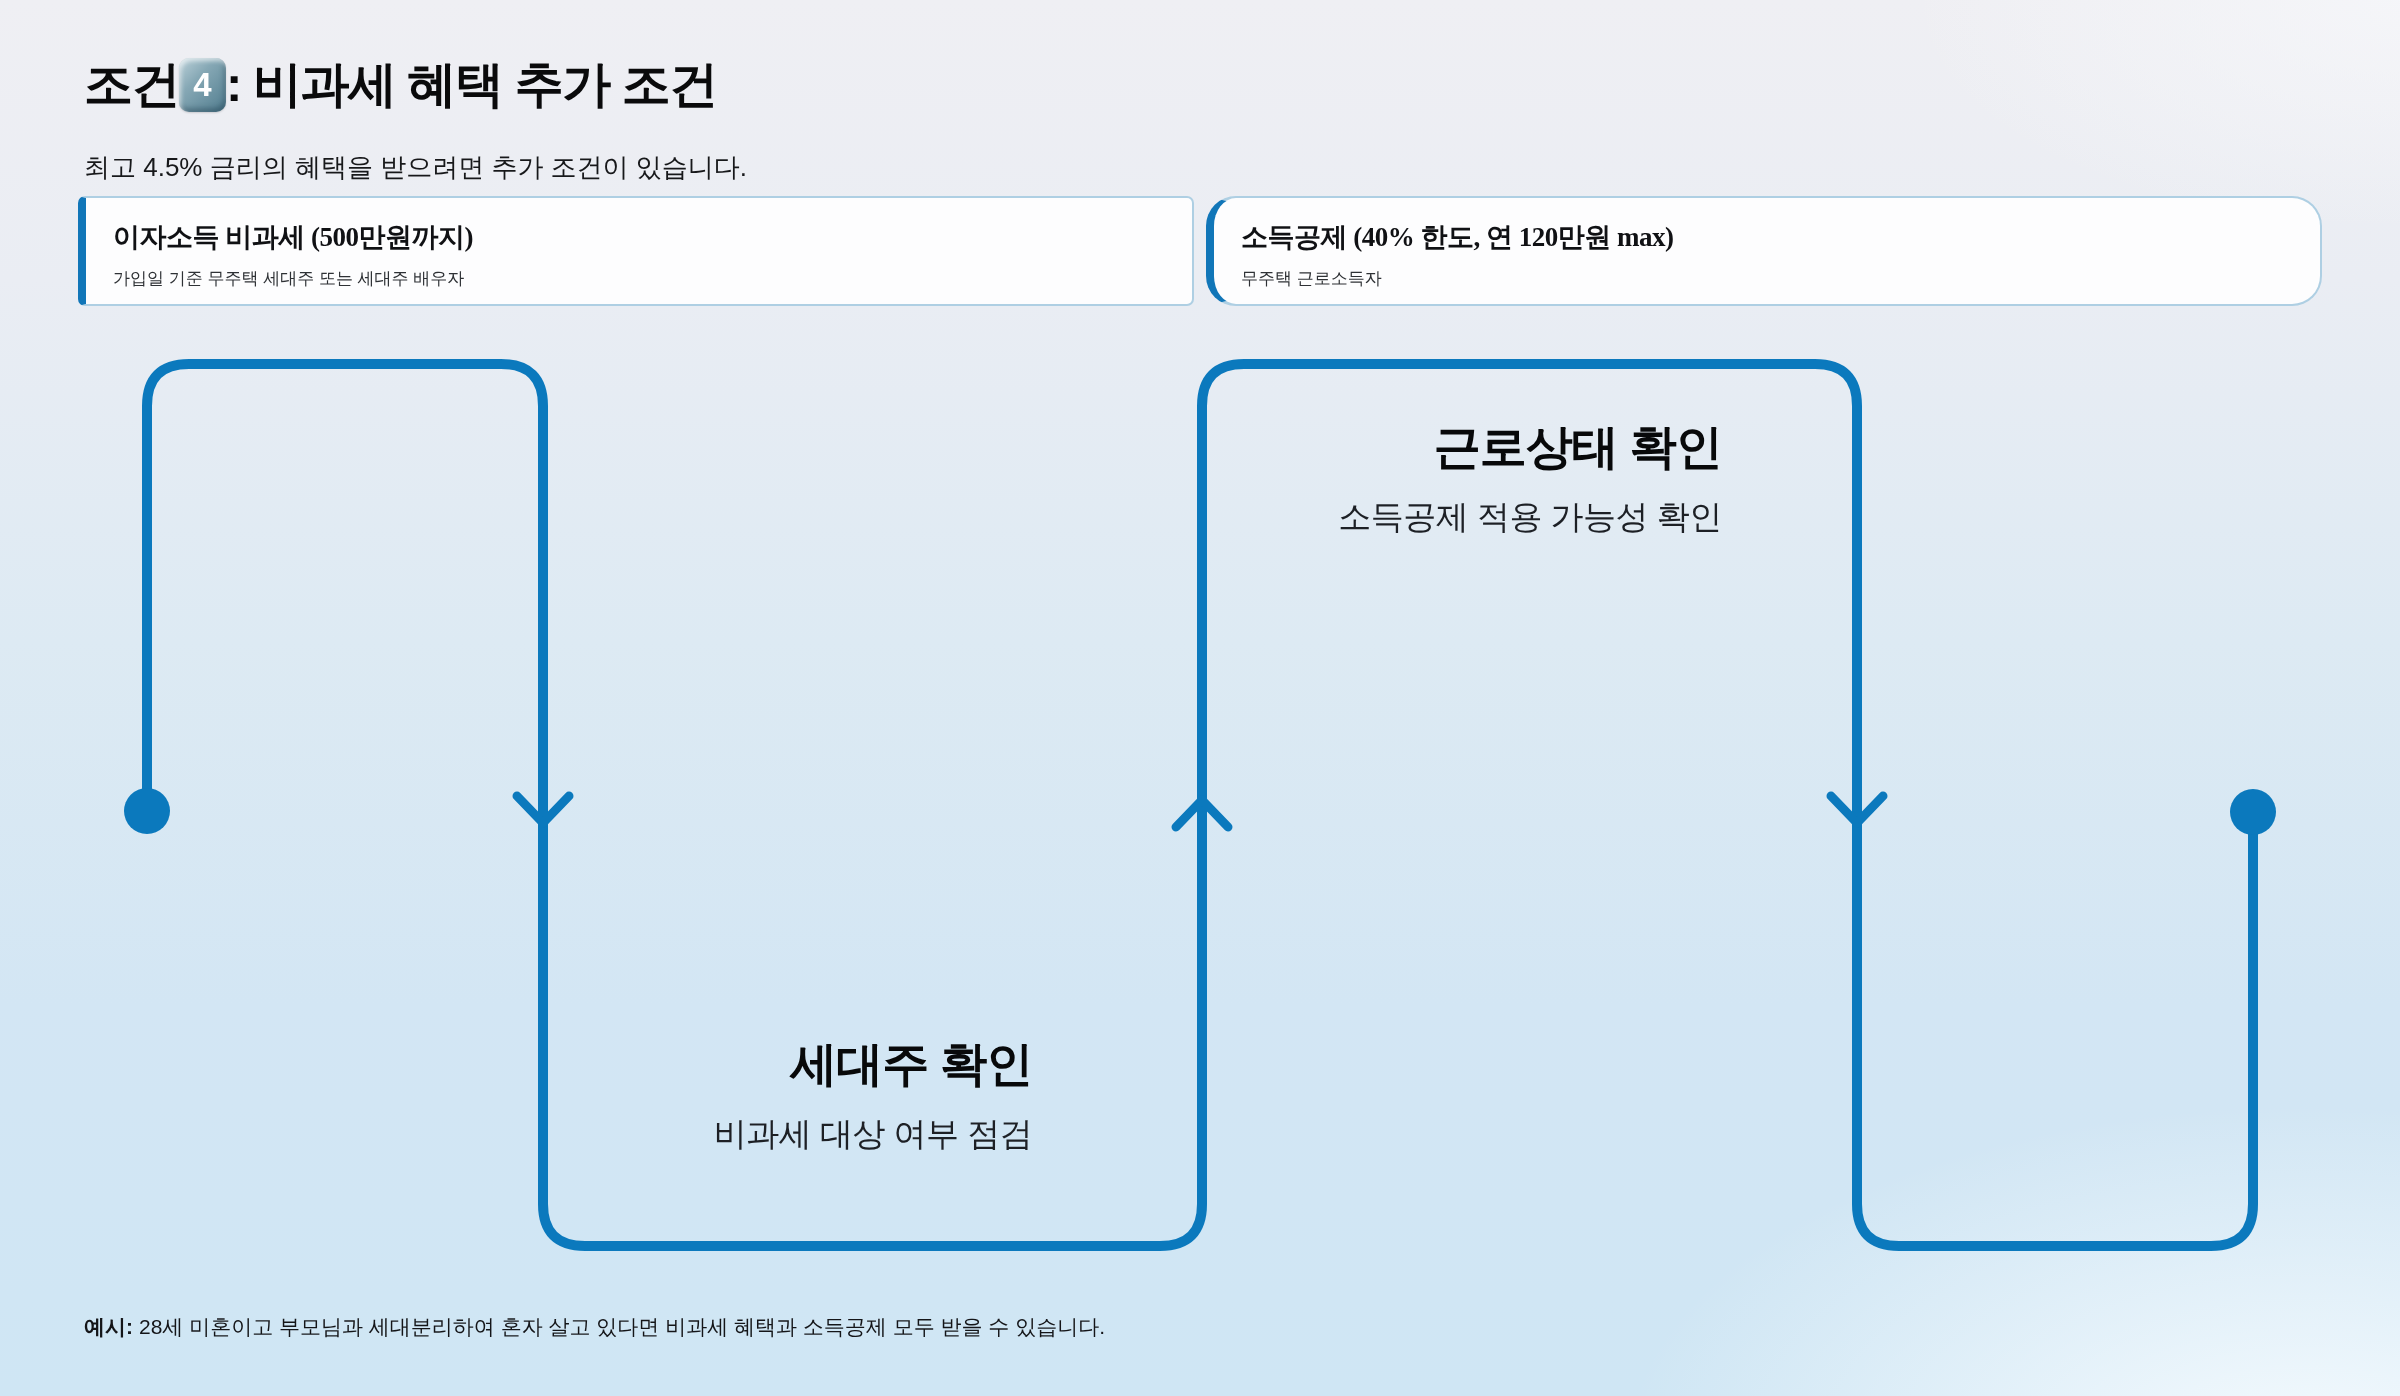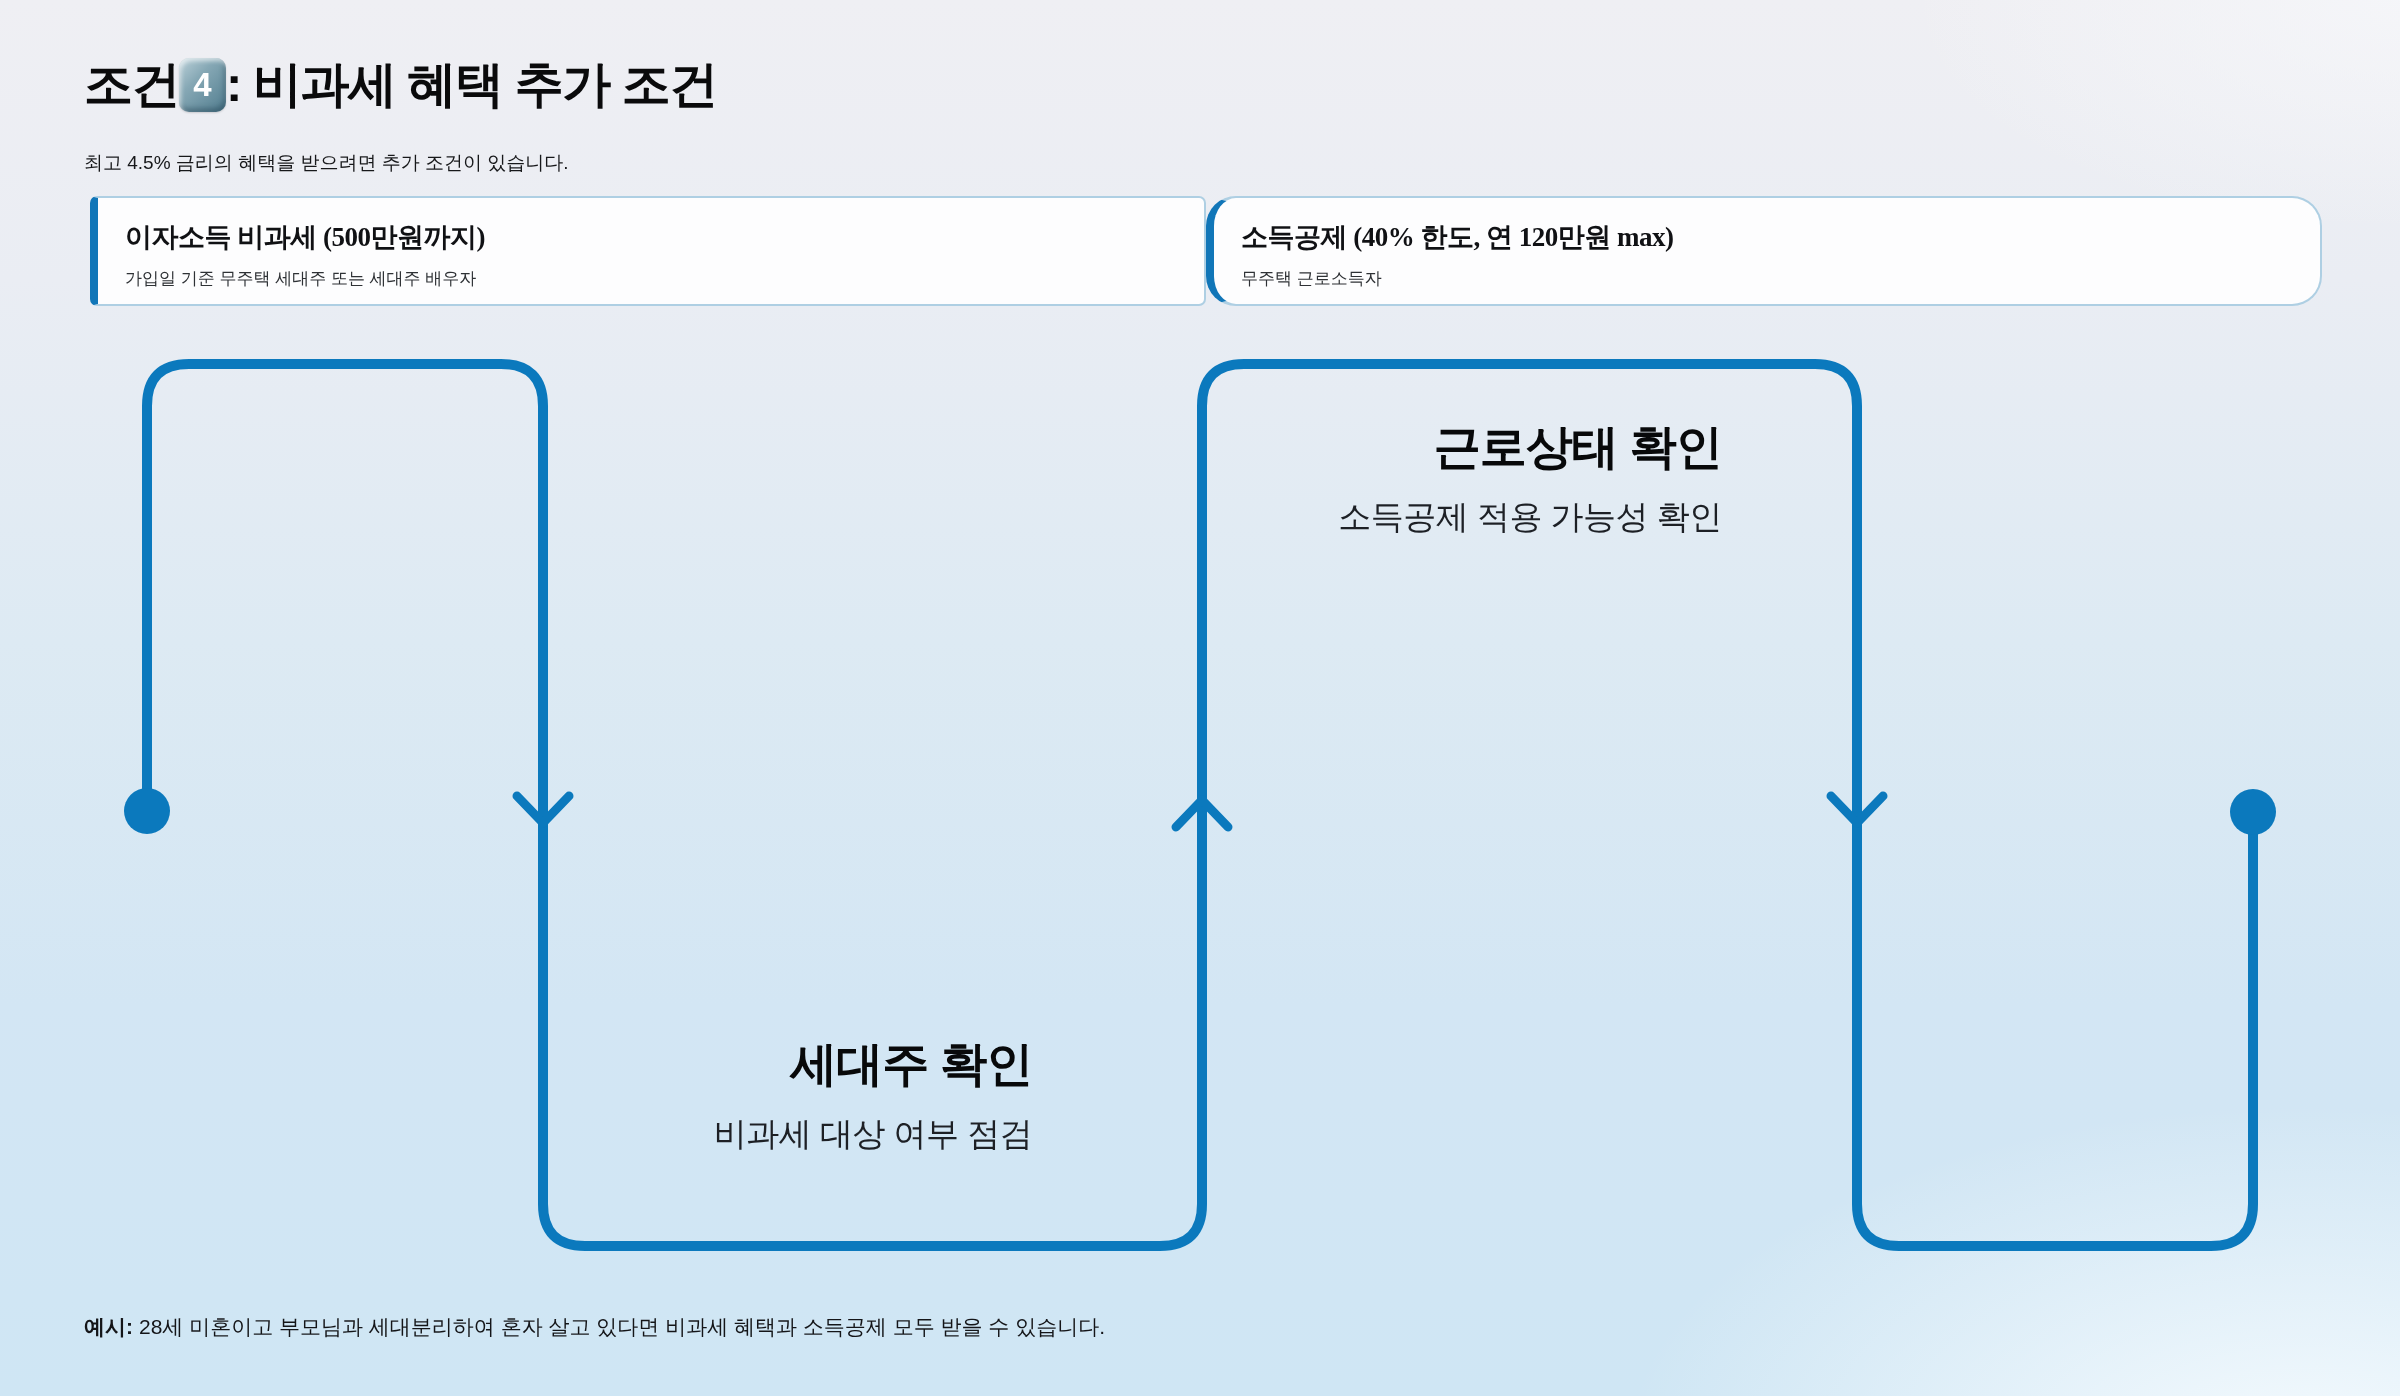--- a/index.html
+++ b/index.html
@@ -21,32 +21,32 @@
     font-size:49px; font-weight:800; letter-spacing:-1.5px; color:#0a0a0b;
     display:flex; align-items:center; 
   }
   .keycap {
     display:inline-flex; align-items:center; justify-content:center;
     width:47px; height:54px; border-radius:10px;
     background:linear-gradient(135deg,#bdd2da 0%,#86a8b5 38%,#507c8e 100%);
     box-shadow:inset 2px 3px 4px rgba(255,255,255,0.6), inset -2px -4px 5px rgba(20,50,65,0.35), 0 1px 2px rgba(0,0,0,0.15);
     color:#ffffff; font-size:33px; font-weight:700; letter-spacing:0;
   }
-  .page-subtitle { position:absolute; left:84px; top:150px; font-size:19px; color:#17181a; }
+  .page-subtitle { position:absolute; left:84px; top:150px; font-size:26px; color:#17181a; }
 
   
   .card {
     position:absolute; top:196px; height:110px; width:1116px;
     background:#fdfdfe;
     border:2px solid #aecfe3;
     border-left:8px solid #1176b8;
     border-radius:7px;
     padding:21px 30px 0 27px;
   }
-  .card-1 { left:90px; }
+  .card-1 { left:78px; }
   .card-2 { left:1206px;border-radius:30px; }
   .card-title {
     font-size:27px; font-weight:700; color:#101114;
     font-family:"Liberation Serif","DejaVu Serif",sans-serif; 
     letter-spacing:-0.5px;
   }
   .card-desc { margin-top:12px; font-size:17px; color:#2e3135; }
 
   
   .flow-svg { position:absolute; left:0; top:0; width:2400px; height:1396px; }

